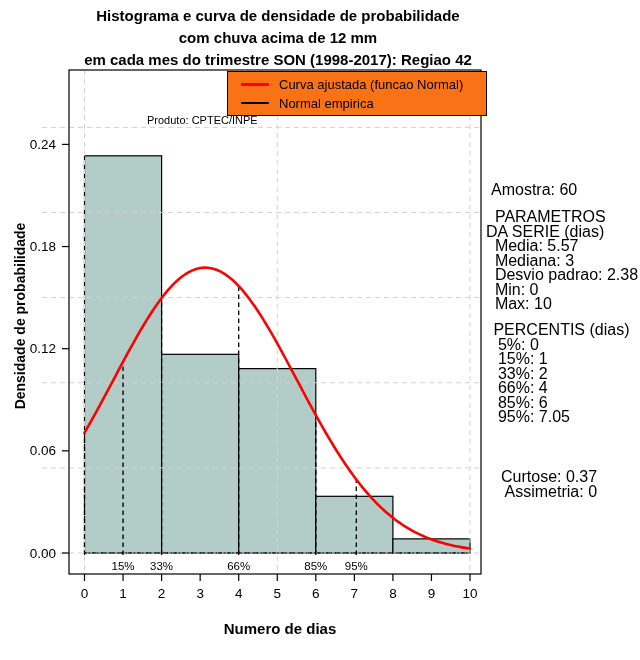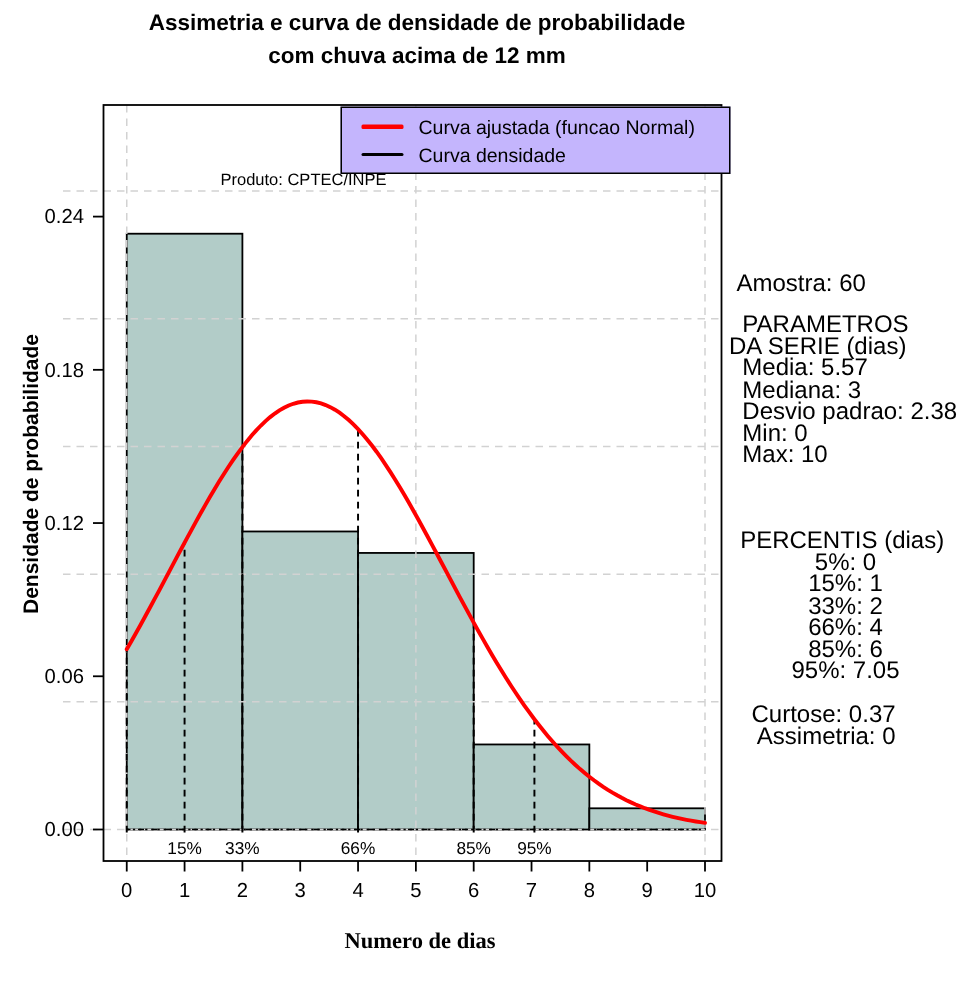--- a/index.html
+++ b/index.html
@@ -4,23 +4,23 @@
 <style>
   html,body{margin:0;padding:0;background:#ffffff;}
   .figure{
     position:relative;width:640px;height:660px;background:#ffffff;
     font-family:"Liberation Sans",sans-serif;color:#000;overflow:hidden;
   }
   .abs{position:absolute;}
   .title-block{left:0;top:5px;width:556px;text-align:center;font-weight:bold;font-size:15px;line-height:22px;}
   .watermark{left:147px;top:114px;font-size:11px;}
   .ylabel{left:-80px;top:308px;width:200px;text-align:center;font-weight:bold;font-size:14px;transform:rotate(-90deg);}
-  .xlabel{left:160px;top:620px;width:240px;text-align:center;font-weight:bold;font-size:15px;font-family:Liberation Serif, serif;}
+  .xlabel{left:160px;top:620px;width:240px;text-align:center;font-weight:bold;font-size:15px;}
   .legend-box{
-    left:227px;top:71px;width:260px;height:45px;background:#c4b5fd;border:1px solid #000;
+    left:227px;top:71px;width:260px;height:45px;background:#f97316;border:1px solid #000;
     display:flex;flex-direction:column;justify-content:center;gap:3px;padding-left:13px;box-sizing:border-box;
   }
   .legend-row{display:flex;align-items:center;height:16px;}
   .legend-swatch{width:28px;border-radius:1px;flex:0 0 auto;}
   .legend-label{margin-left:10px;font-size:13px;white-space:nowrap;}
   .stats-block{font-size:16px;line-height:14.5px;white-space:pre;}
   svg text{font-family:"Liberation Sans",sans-serif;fill:#000;}
 </style>
 </head>
 <body>
@@ -84,50 +84,51 @@
       <line x1="238.7" y1="555" x2="238.7" y2="286.0658501490523" stroke="#000000" stroke-width="1.3" stroke-dasharray="4.5 3.5"></line>
       <text x="238.7" y="569.5" text-anchor="middle" font-size="11.5">66%</text>
       <line x1="315.79999999999995" y1="555" x2="315.79999999999995" y2="415.0711610235494" stroke="#000000" stroke-width="1.3" stroke-dasharray="4.5 3.5"></line>
       <text x="315.79999999999995" y="569.5" text-anchor="middle" font-size="11.5">85%</text>
       <line x1="356.2775" y1="555" x2="356.2775" y2="479.49064823283226" stroke="#000000" stroke-width="1.3" stroke-dasharray="4.5 3.5"></line>
       <text x="356.2775" y="569.5" text-anchor="middle" font-size="11.5">95%</text>
       <path d="M 84.50 432.81 L 87.58 427.45 L 90.67 422.00 L 93.75 416.47 L 96.84 410.86 L 99.92 405.19 L 103.00 399.46 L 106.09 393.70 L 109.17 387.90 L 112.26 382.09 L 115.34 376.27 L 118.42 370.46 L 121.51 364.68 L 124.59 358.93 L 127.68 353.22 L 130.76 347.59 L 133.84 342.03 L 136.93 336.57 L 140.01 331.22 L 143.10 325.99 L 146.18 320.90 L 149.26 315.96 L 152.35 311.19 L 155.43 306.61 L 158.52 302.22 L 161.60 298.04 L 164.68 294.09 L 167.77 290.37 L 170.85 286.89 L 173.94 283.68 L 177.02 280.74 L 180.10 278.07 L 183.19 275.69 L 186.27 273.61 L 189.36 271.83 L 192.44 270.35 L 195.52 269.19 L 198.61 268.35 L 201.69 267.83 L 204.78 267.62 L 207.86 267.75 L 210.94 268.19 L 214.03 268.95 L 217.11 270.03 L 220.20 271.43 L 223.28 273.13 L 226.36 275.14 L 229.45 277.45 L 232.53 280.04 L 235.62 282.92 L 238.70 286.07 L 241.78 289.47 L 244.87 293.13 L 247.95 297.03 L 251.04 301.15 L 254.12 305.49 L 257.20 310.03 L 260.29 314.75 L 263.37 319.65 L 266.46 324.70 L 269.54 329.90 L 272.62 335.22 L 275.71 340.66 L 278.79 346.19 L 281.88 351.81 L 284.96 357.50 L 288.04 363.24 L 291.13 369.02 L 294.21 374.82 L 297.30 380.64 L 300.38 386.45 L 303.46 392.25 L 306.55 398.03 L 309.63 403.76 L 312.72 409.45 L 315.80 415.07 L 318.88 420.62 L 321.97 426.10 L 325.05 431.48 L 328.14 436.77 L 331.22 441.95 L 334.30 447.03 L 337.39 451.98 L 340.47 456.81 L 343.56 461.52 L 346.64 466.09 L 349.72 470.52 L 352.81 474.82 L 355.89 478.98 L 358.98 483.00 L 362.06 486.87 L 365.14 490.60 L 368.23 494.18 L 371.31 497.63 L 374.40 500.93 L 377.48 504.08 L 380.56 507.10 L 383.65 509.98 L 386.73 512.73 L 389.82 515.34 L 392.90 517.83 L 395.98 520.18 L 399.07 522.42 L 402.15 524.53 L 405.24 526.53 L 408.32 528.41 L 411.40 530.19 L 414.49 531.86 L 417.57 533.43 L 420.66 534.91 L 423.74 536.29 L 426.82 537.58 L 429.91 538.80 L 432.99 539.93 L 436.08 540.98 L 439.16 541.96 L 442.24 542.87 L 445.33 543.72 L 448.41 544.51 L 451.50 545.24 L 454.58 545.91 L 457.66 546.53 L 460.75 547.11 L 463.83 547.64 L 466.92 548.12 L 470.00 548.57" fill="none" stroke="#ff0000" stroke-width="2.6" stroke-linecap="round"></path>
     </svg>
 
   <div class="abs title-block">
-    <div>Assimetria e curva de densidade de probabilidade</div>
+    <div>Histograma e curva de densidade de probabilidade</div>
     <div>com chuva acima de 12 mm</div>
+    <div>em cada mes do trimestre SON (1998-2017): Regiao 42</div>
   </div>
 
   <div class="abs watermark">Produto: CPTEC/INPE</div>
 
   <div class="abs ylabel">Densidade de probabilidade</div>
   <div class="abs xlabel">Numero de dias</div>
 
   <div class="abs legend-box">
     <div class="legend-row">
       <span class="legend-swatch" style="background: rgb(255, 0, 0); height: 3px;"></span>
       <span class="legend-label">Curva ajustada (funcao Normal)</span>
     </div>
     <div class="legend-row">
       <span class="legend-swatch" style="background: rgb(0, 0, 0); height: 2px;"></span>
-      <span class="legend-label">Curva densidade</span>
+      <span class="legend-label">Normal empirica</span>
     </div>
   </div>
 
   <div id="stats-layer">
       <div class="abs stats-block" style="left: 491px; top: 183px;">Amostra: 60</div>
       <div class="abs stats-block" style="left: 486px; top: 210px;">  PARAMETROS
 DA SERIE (dias)
   Media: 5.57
   Mediana: 3
   Desvio padrao: 2.38
   Min: 0
   Max: 10</div>
-      <div class="abs stats-block" style="left: 489px; top: 354px; text-align: center;"> PERCENTIS (dias)
+      <div class="abs stats-block" style="left: 489px; top: 323px;"> PERCENTIS (dias)
   5%: 0
   15%: 1
   33%: 2
   66%: 4
   85%: 6
   95%: 7.05</div>
       <div class="abs stats-block" style="left: 501px; top: 470px;">Curtose: 0.37
  Assimetria: 0</div>
     </div>
 

